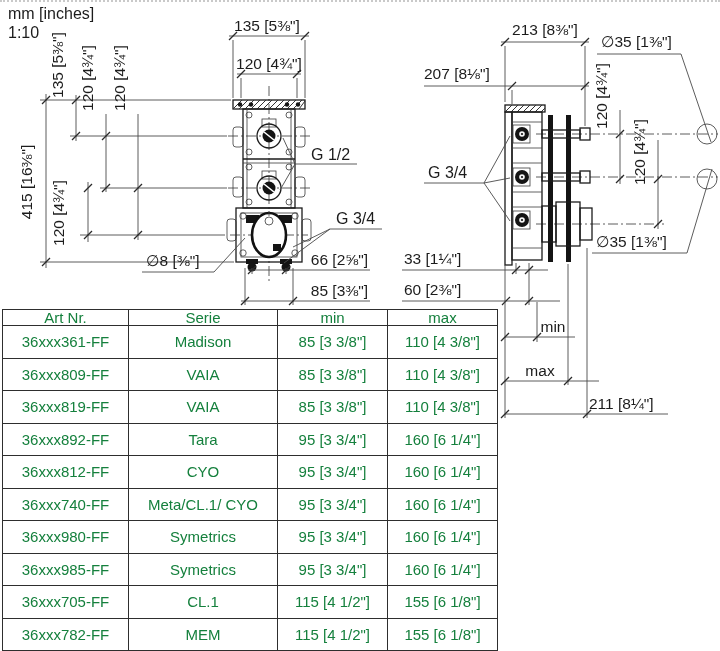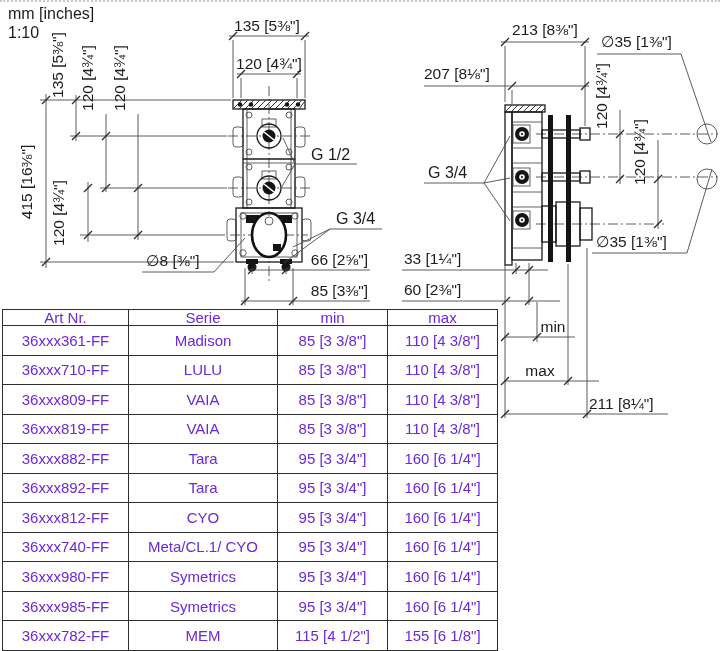--- a/index.html
+++ b/index.html
@@ -15,21 +15,21 @@
   svg text.rot{font-size:15.5px;}
   .body-line{stroke:#1b1b1b;stroke-width:1.3;fill:none;}
   .body-thin{stroke:#3a3a3a;stroke-width:0.8;fill:none;}
   .dim{stroke:#4a4a4a;stroke-width:0.9;fill:none;}
   .tick{stroke:#2a2a2a;stroke-width:1.2;}
   .cl{stroke:#4a4a4a;stroke-width:0.9;stroke-dasharray:10 3 2 3;fill:none;}
   .hatch{stroke:#333;stroke-width:1;fill:none;}
   .dark{fill:#141414;stroke:none;}
   table.spec{
     position:absolute;left:2px;top:307px;width:495px;height:342px;
-    border-collapse:collapse;table-layout:fixed;font-size:15px;color:#6d28d9;background:#fff;
+    border-collapse:collapse;table-layout:fixed;font-size:15px;color:#15803d;background:#fff;
   }
   table.spec th,table.spec td{
     border:1.6px solid #2e2e2e;text-align:center;vertical-align:middle;
     padding:0;line-height:1;font-weight:normal;overflow:hidden;white-space:nowrap;
   }
 </style>
 </head>
 <body>
 
 <div class="canvas">
@@ -351,44 +351,32 @@
       </tr>
     </thead>
     <tbody>
       <tr>
           <td>36xxx361-FF</td>
           <td>Madison</td>
           <td>85 [3 3/8"]</td>
           <td>110 [4 3/8"]</td>
         </tr>
       <tr>
-          <td>36xxx710-FF</td>
-          <td>LULU</td>
-          <td>85 [3 3/8"]</td>
-          <td>110 [4 3/8"]</td>
-        </tr>
-      <tr>
           <td>36xxx809-FF</td>
           <td>VAIA</td>
           <td>85 [3 3/8"]</td>
           <td>110 [4 3/8"]</td>
         </tr>
       <tr>
           <td>36xxx819-FF</td>
           <td>VAIA</td>
           <td>85 [3 3/8"]</td>
           <td>110 [4 3/8"]</td>
         </tr>
       <tr>
-          <td>36xxx882-FF</td>
-          <td>Tara</td>
-          <td>95 [3 3/4"]</td>
-          <td>160 [6 1/4"]</td>
-        </tr>
-      <tr>
           <td>36xxx892-FF</td>
           <td>Tara</td>
           <td>95 [3 3/4"]</td>
           <td>160 [6 1/4"]</td>
         </tr>
       <tr>
           <td>36xxx812-FF</td>
           <td>CYO</td>
           <td>95 [3 3/4"]</td>
           <td>160 [6 1/4"]</td>
@@ -405,20 +393,26 @@
           <td>95 [3 3/4"]</td>
           <td>160 [6 1/4"]</td>
         </tr>
       <tr>
           <td>36xxx985-FF</td>
           <td>Symetrics</td>
           <td>95 [3 3/4"]</td>
           <td>160 [6 1/4"]</td>
         </tr>
       <tr>
+          <td>36xxx705-FF</td>
+          <td>CL.1</td>
+          <td>115 [4 1/2"]</td>
+          <td>155 [6 1/8"]</td>
+        </tr>
+      <tr>
           <td>36xxx782-FF</td>
           <td>MEM</td>
           <td>115 [4 1/2"]</td>
           <td>155 [6 1/8"]</td>
         </tr>
     </tbody>
   </table>
 
 </div>
 

